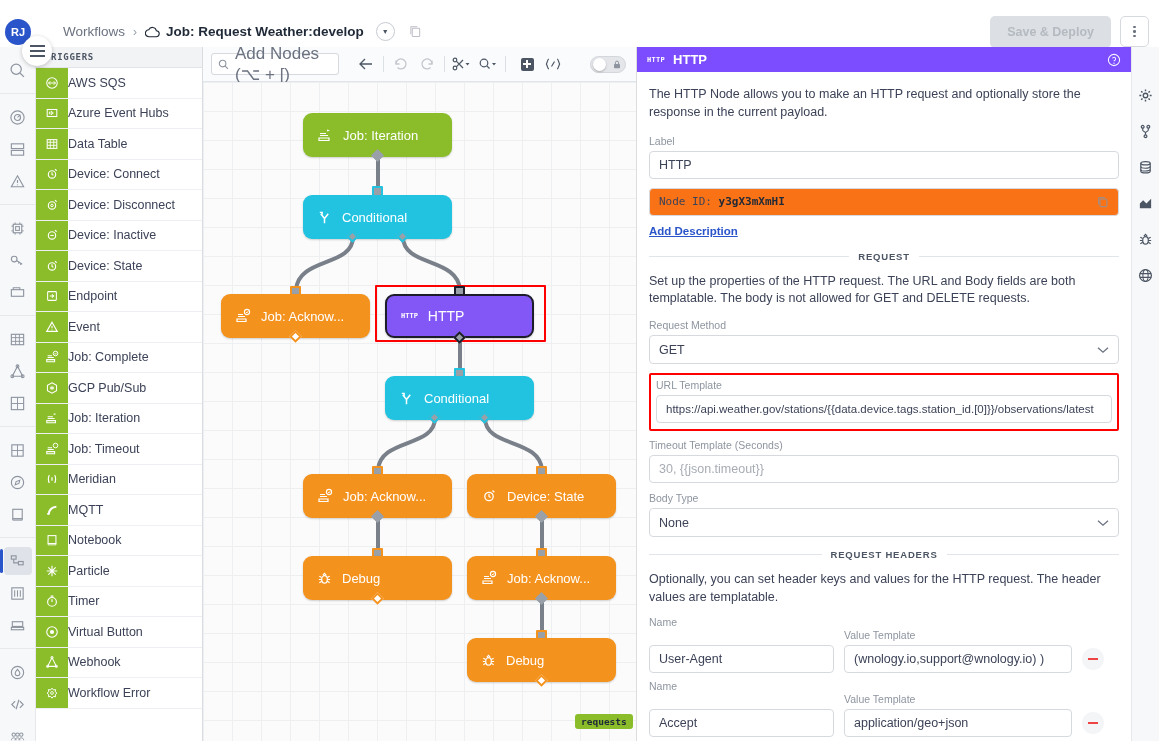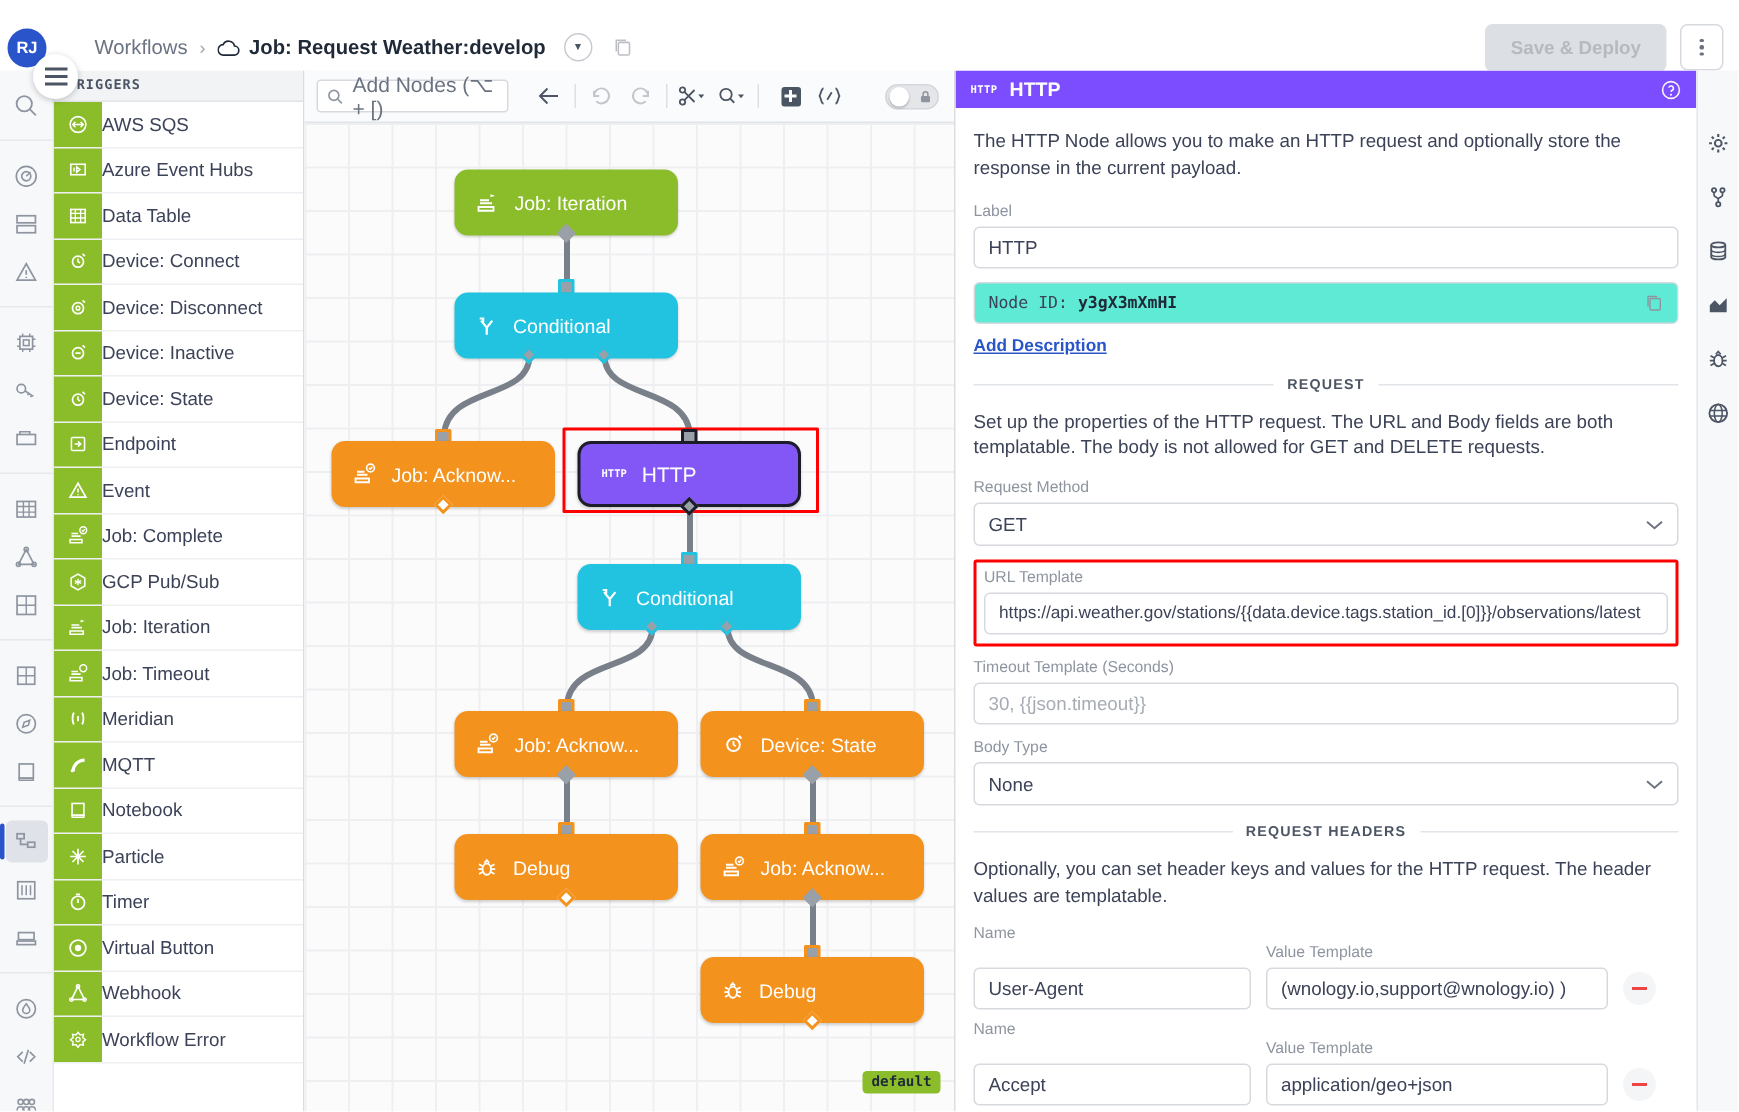--- a/index.html
+++ b/index.html
@@ -104,21 +104,21 @@
 
   
   .ctoolbar {
     position: absolute; top: 47px; left: 203px; width: 433px; height: 35px;
     background: #fafbfc; border-bottom: 1px solid #e1e4e8;
     display: flex; align-items: center; gap: 0px; padding-left: 8px;
   }
   .searchbox {
     display: flex; align-items: center; gap: 6px;
     width: 128px; height: 22px; border: 1px solid #d6d9de; border-radius: 3px;
-    background: #fff; padding: 0 6px; font-size: 14px; color: #6b7280;
+    background: #fff; padding: 0 6px; font-size: 17px; color: #6b7280;
   }
   .tb-btn { width: 26px; height: 24px; display: flex; align-items: center; justify-content: center;
             color: #6b7280; }
   .tb-btn.dim { color: #c3c7cd; }
   .tb-div { width: 1px; height: 16px; background: #dcdfe4; margin: 0 4px; }
   .tb-sq { width: 13px; height: 13px; background: #4b5563; border-radius: 2px; position: relative; }
   .tb-sq::before { content:''; position:absolute; left:5.5px; top:2.5px; width:2px; height:8px; background:#fff;}
   .tb-sq::after  { content:''; position:absolute; left:2.5px; top:5.5px; width:8px; height:2px; background:#fff;}
   .toggle {
     margin-left: auto; margin-right: 10px;
@@ -185,21 +185,21 @@
   .panel-head .help { margin-left: auto; font-size: 13px; opacity:.95; }
   .panel-body { padding: 14px 12px 0 12px; }
   .p-desc { font-size: 12.5px; line-height: 1.42; color: #3c4257; margin-bottom: 13px; }
   .f-label { font-size: 10.5px; color: #8e95a0; margin-bottom: 4px; }
   .f-input {
     width: 100%; height: 28px; border: 1px solid #d6d9de; border-radius: 4px;
     background: #fff; font-size: 12.5px; color: #3c4257; padding: 0 9px;
     display: flex; align-items: center; font-family: "Liberation Sans", sans-serif;
   }
   .f-input.ph { color: #a7acb4; }
-  .f-input.mono { font-family: "DejaVu Sans Mono", monospace; font-size: 11px; background: #5eead4; }
+  .f-input.mono { font-family: "DejaVu Sans Mono", monospace; font-size: 11px; background: #f97316; }
   .f-input.mono b { font-weight: bold; color:#1f2937; }
   .f-select {
     width: 100%; height: 29px; border: 1px solid #d6d9de; border-radius: 4px;
     background: #fff; font-size: 12.5px; color: #3c4257; padding: 0 9px;
     display: flex; align-items: center; justify-content: space-between;
   }
   .link-blue { color: #2a54c9; font-size: 11.5px; font-weight: bold; display:inline-block; margin: 9px 0 0 0; }
   .sec-divider {
     display: flex; align-items: center; gap: 9px; margin: 12px 0 11px 0;
     font-size: 9.5px; letter-spacing: .8px; color: #4b5563; font-weight: bold;
@@ -814,21 +814,21 @@
     <span class="nico">
       <svg width="15" height="15" viewBox="0 0 16 16">
           <ellipse cx="8" cy="9" rx="3" ry="4" fill="none" stroke="#fff" stroke-width="1.3"></ellipse>
           <path d="M5 7L2.5 5.5M11 7l2.5-1.5M5 9H2M11 9h3M5 11l-2.5 1.5M11 11l2.5 1.5M6.3 4.5l1.7-2 1.7 2" fill="none" stroke="#fff" stroke-width="1.2"></path>
         </svg>
     </span>
     <span>Debug</span>
   </div>
   <div class="diamond hollow-o" style="left:334px;top:594px"></div>
 
-  <div class="default-badge" style="left:372px;top:632px">default</div>
+  <div class="default-badge" style="left:372px;top:632px">requests</div>
 </div>
 
 <div class="panel">
   <div class="panel-head">
     <span class="httpglyph">HTTP</span>
     <span class="ptitle">HTTP</span>
     <span class="help">
       <svg width="14" height="14" viewBox="0 0 16 16">
           <circle cx="8" cy="8" r="6.4" fill="none" stroke="#fff" stroke-width="1.2"></circle>
           <path d="M6.3 6.2a1.8 1.8 0 1 1 2 2.3v1" fill="none" stroke="#fff" stroke-width="1.2"></path>

